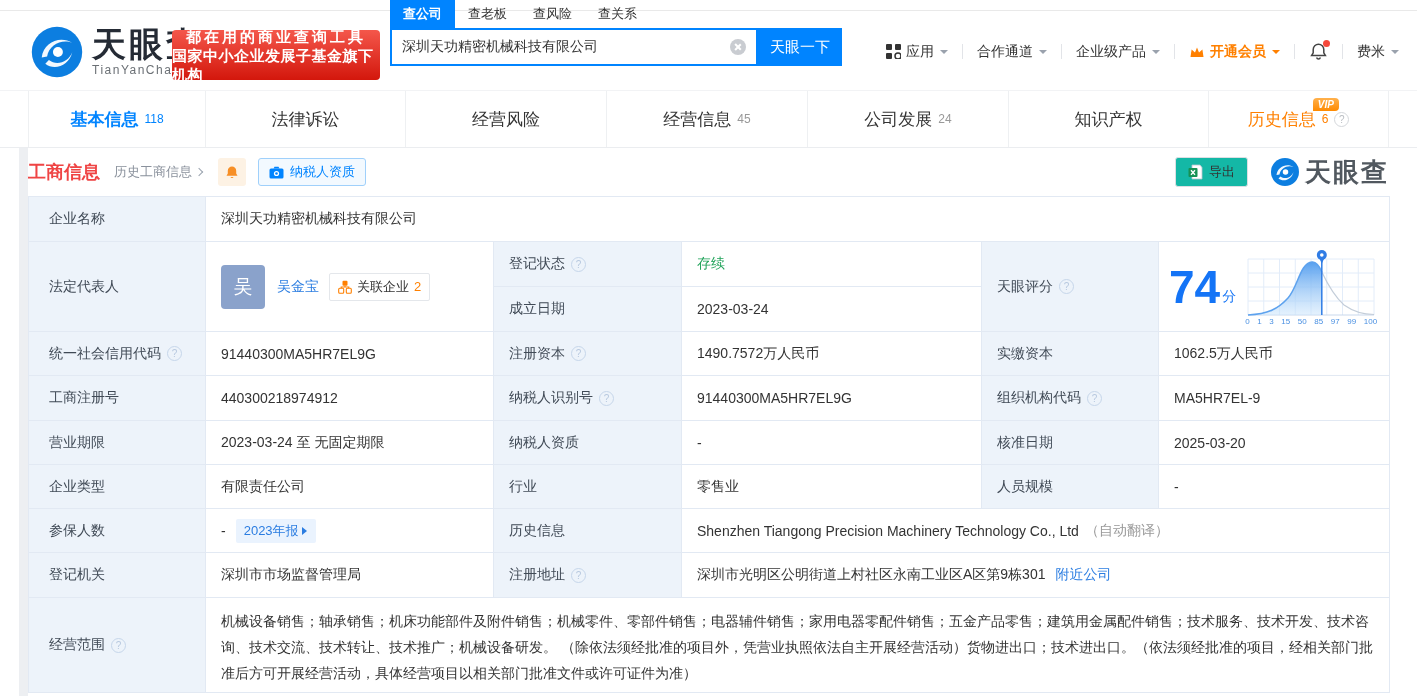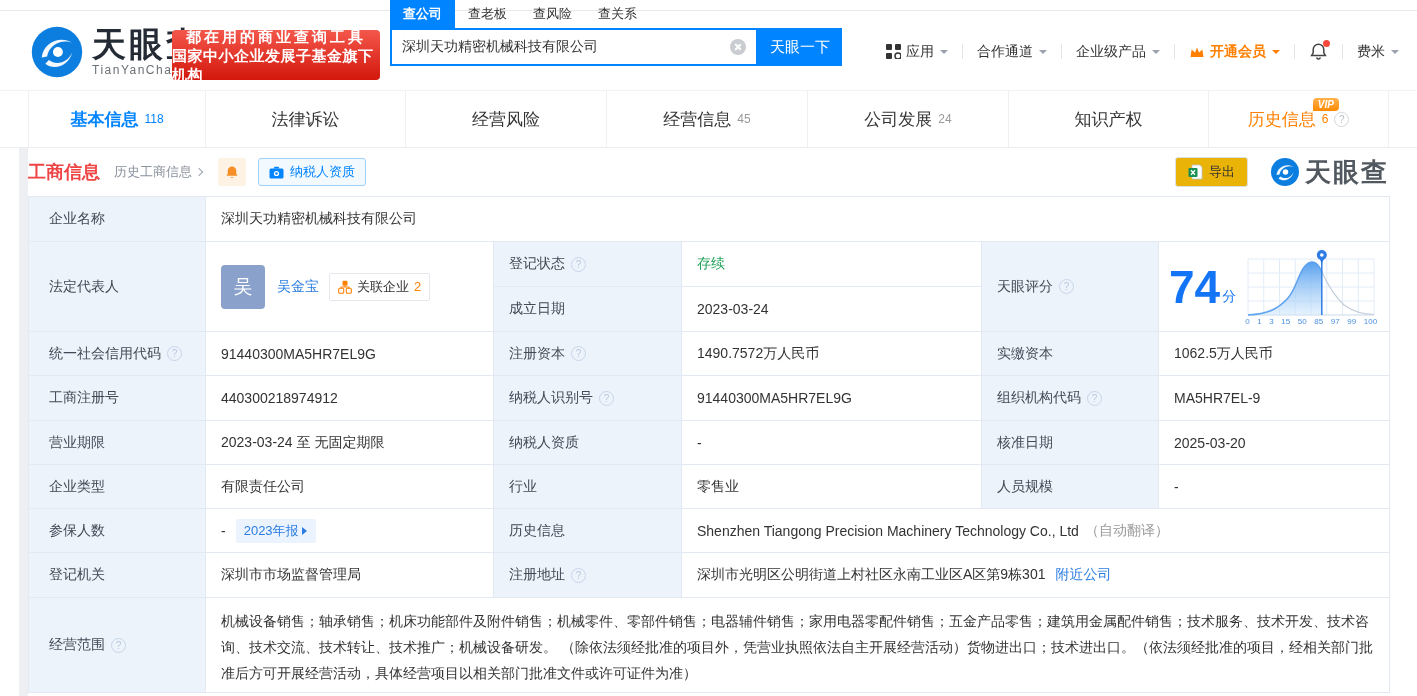--- a/index.html
+++ b/index.html
@@ -67,21 +67,21 @@
   
   .sec { position:absolute; top:148px; left:28px; width:1361px; height:48px; display:flex; align-items:center; }
   .sec-title { font-size:18px; font-weight:bold; color:#ef4444; }
   .sec-hist { font-size:13px; color:#8a919c; margin-left:14px; display:flex; align-items:center; cursor:pointer; }
   .chev { display:inline-block; width:6px; height:6px; border-right:1.5px solid #9aa3af;
     border-top:1.5px solid #9aa3af; transform:rotate(45deg); margin-left:4px; }
   .bell-btn { width:28px; height:28px; background:#fdf2e4; border-radius:3px; margin-left:16px;
     display:flex; align-items:center; justify-content:center; cursor:pointer; }
   .snap-btn { height:28px; margin-left:12px; padding:0 10px; background:#f2f9ff; border:1px solid #9fd0fb;
     border-radius:3px; color:#0084ff; font-size:13px; display:flex; align-items:center; gap:6px; cursor:pointer; }
-  .exp-btn { height:30px; margin-left:auto; padding:0 12px; background:#eab308; border:1px solid #dcdfe3;
+  .exp-btn { height:30px; margin-left:auto; padding:0 12px; background:#14b8a6; border:1px solid #dcdfe3;
     border-radius:3px; font-size:13px; color:#333; display:flex; align-items:center; gap:6px; cursor:pointer; }
   .wmark { display:flex; align-items:center; margin-left:22px; }
   .wmark svg { width:30px; height:30px; }
   .wmark-txt { font-size:26px; font-weight:bold; color:#51585f; letter-spacing:2px; margin-left:5px; }
   
   .tbl { position:absolute; top:196px; left:28px; width:1362px; border-top:1px solid #e2e9f3; border-left:1px solid #e2e9f3; font-size:14px; }
   .row { display:grid; grid-template-columns:177px 288px 188px 300px 177px 231px; }
   .h45 > div { height:45px; } .h44 > div { height:44px; }
   .cell { border-right:1px solid #e2e9f3; border-bottom:1px solid #e2e9f3; display:flex; align-items:center;
     padding:0 12px 0 15px; background:#fff; color:#333; }

